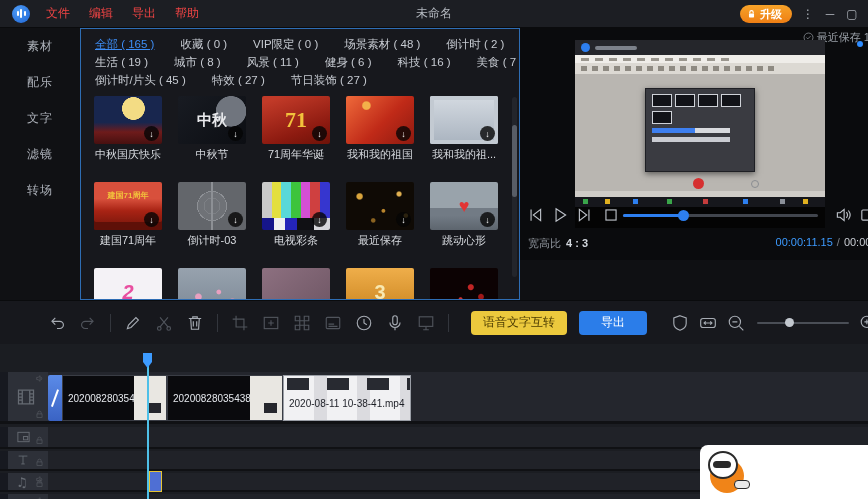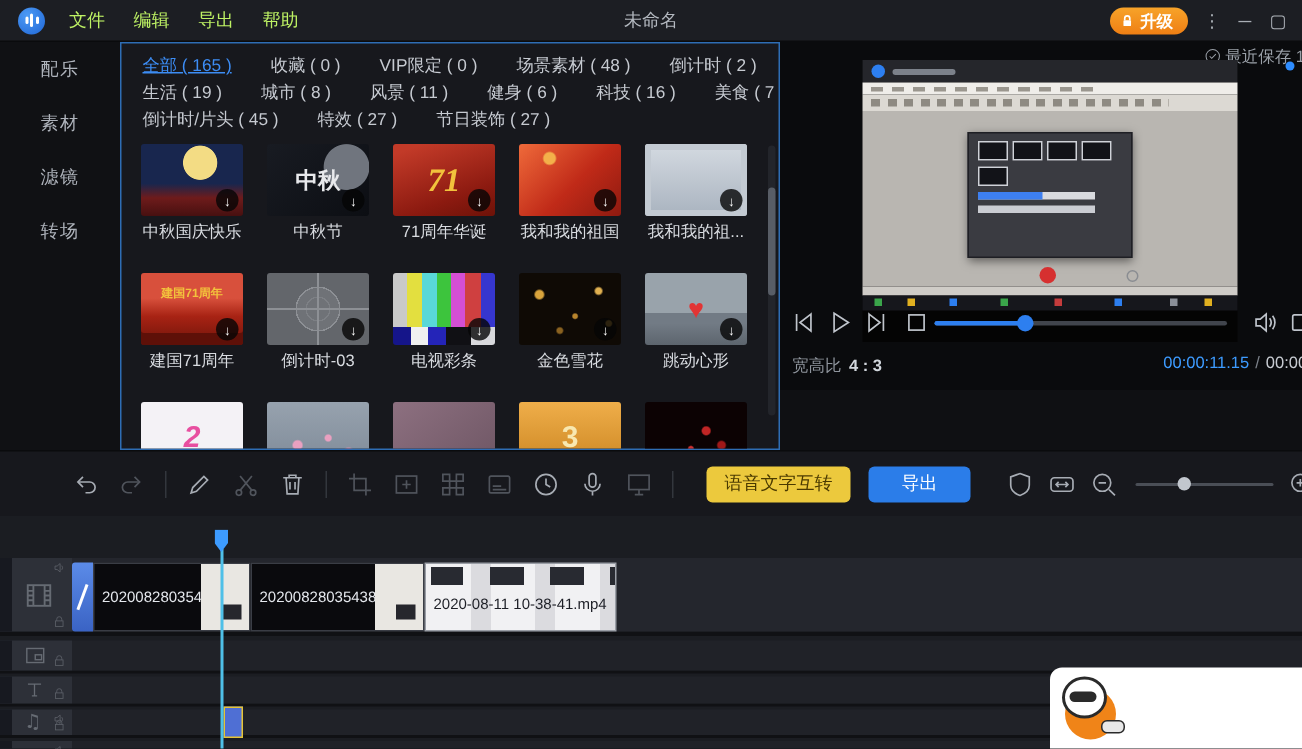--- a/index.html
+++ b/index.html
@@ -6,21 +6,21 @@
   html,body { width:868px; height:499px; overflow:hidden; background:#0f1013;
     font-family:"Liberation Sans","DejaVu Sans",sans-serif; }
   svg { display:block; }
 
   
   .titlebar { position:absolute; left:0; top:0; width:868px; height:28px;
     background:#1c1e23; border-bottom:1px solid #0a0b0d; display:flex; align-items:center; z-index:40; }
   .logo { width:18px; height:18px; border-radius:50%; margin-left:12px;
     background:radial-gradient(circle at 35% 30%,#4d9bf5,#1f66d6); display:flex; align-items:center; justify-content:center; gap:1.5px; }
   .logo i { display:block; width:2px; background:#fff; border-radius:1px; }
-  .menus { display:flex; gap:19px; margin-left:16px; font-size:12px; color:#bef264; }
+  .menus { display:flex; gap:19px; margin-left:16px; font-size:12px; color:#ef4444; }
   .menus span { cursor:default; }
   .win-title { position:absolute; left:0; right:0; text-align:center; font-size:12px; color:#b3b8bf; pointer-events:none; }
   .upgrade { position:absolute; right:76px; top:5px; height:18px; padding:0 10px 0 7px;
     background:linear-gradient(#f7a329,#ef7f14); border-radius:9px; display:flex; align-items:center; gap:4px;
     color:#fff; font-size:11px; font-weight:bold; }
   .winbtn { position:absolute; top:0; height:28px; width:24px; display:flex; align-items:center; justify-content:center;
     color:#a9aeb5; font-size:12px; }
 
   
   .sidebar { position:absolute; left:0; top:28px; width:80px; height:272px; background:#101114; z-index:6; }
@@ -46,21 +46,21 @@
     white-space:nowrap; overflow:hidden; text-overflow:ellipsis; }
   .art { position:absolute; inset:0; display:flex; align-items:center; justify-content:center;
     font-weight:bold; pointer-events:none; }
   
   .t-a1 { background:radial-gradient(circle at 58% 26%,#f3dc84 0 21%,rgba(0,0,0,0) 22%),
           linear-gradient(#18264e 0 55%,#6e1b1b 75%,#471010); }
   .t-a2 { background:radial-gradient(circle at 78% 32%,#70757e 0 24%,rgba(0,0,0,0) 25%),
           linear-gradient(135deg,#181b22,#0c0e13); }
   .t-a2 .art { color:#e8e9ec; font-size:15px; font-family:"Liberation Serif",serif; }
   .t-a3 { background:linear-gradient(160deg,#c23a28 10%,#8c1a10 70%,#6d1208); }
-  .t-a3 .art { color:#f2c23c; font-size:22px; font-style:italic; font-family:"Liberation Serif",serif; }
+  .t-a3 .art { color:#f2c23c; font-size:22px; font-family:"Liberation Serif",serif; }
   .t-a4 { background:radial-gradient(circle at 30% 20%,#f3b04a 0 6%,rgba(0,0,0,0) 8%),
           linear-gradient(135deg,#ef6a3a,#c02a18 55%,#8e1a10); }
   .t-a5 { background:linear-gradient(#d4dae1,#a9b3bf); box-shadow:inset 0 0 0 4px #c3cad2; }
   .t-a6 { background:linear-gradient(#d8503c 0 35%,#a82314 60%,#70140a);
           box-shadow:inset 0 -8px 0 #5e1008; }
   .t-a6 .art { color:#f2c23c; font-size:8px; align-items:flex-start; padding-top:8px; }
   .t-a7 { background:
       linear-gradient(90deg,rgba(0,0,0,0) 0 49%,#8d9095 49% 51%,rgba(0,0,0,0) 51%),
       linear-gradient(rgba(0,0,0,0) 0 49%,#8d9095 49% 51%,rgba(0,0,0,0) 51%),
       radial-gradient(circle at 50% 50%,#6f7277 0 18%,#7d8085 18% 20%,#6f7277 20% 34%,#8d9095 34% 36%,#63666b 36%); }
@@ -223,22 +223,23 @@
         <rect x="3.5" y="7" width="9" height="7" rx="1" fill="#fff"></rect>
       </svg>
     <span>升级</span>
   </div>
   <span class="winbtn" style="right:48px">⋮</span>
   <span class="winbtn" style="right:26px">─</span>
   <span class="winbtn" style="right:4px">▢</span>
 </div>
 
 <div class="sidebar">
+  <div class="side-item">素材</div>
   <div class="side-item">配乐</div>
-  <div class="side-item">素材</div>
+  <div class="side-item">文字</div>
   <div class="side-item">滤镜</div>
   <div class="side-item">转场</div>
 </div>
 
 <div class="panel">
   <div class="cats">
     <div class="cat-row">
       <span class="cat sel">全部 ( 165 )</span>
       <span class="cat">收藏 ( 0 )</span>
       <span class="cat">VIP限定 ( 0 )</span>
@@ -313,21 +314,21 @@
     <div class="cell">
       <div class="thumb t-a9">
         <span class="dl">↓</span>
       </div>
       <div class="alabel">电视彩条</div>
     </div>
     <div class="cell">
       <div class="thumb t-a8">
         <span class="dl">↓</span>
       </div>
-      <div class="alabel">金色雪花</div>
+      <div class="alabel">最近保存</div>
     </div>
     <div class="cell">
       <div class="thumb t-a10">
         <span class="art">♥</span>
         <span class="dl">↓</span>
       </div>
       <div class="alabel">跳动心形</div>
     </div>
 
     <div class="cell">

